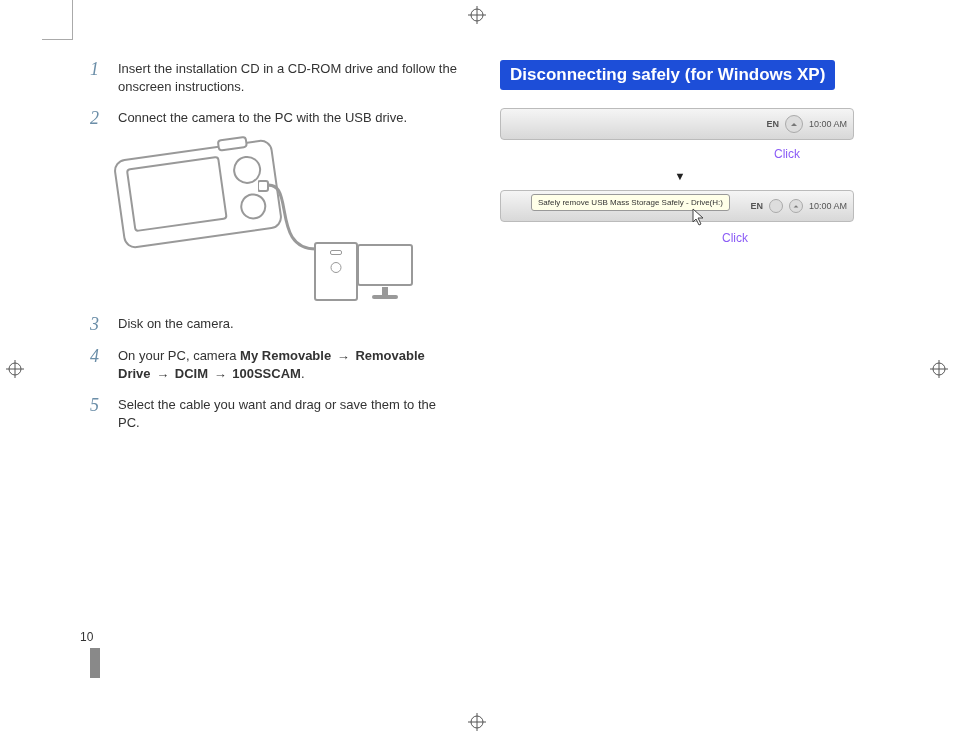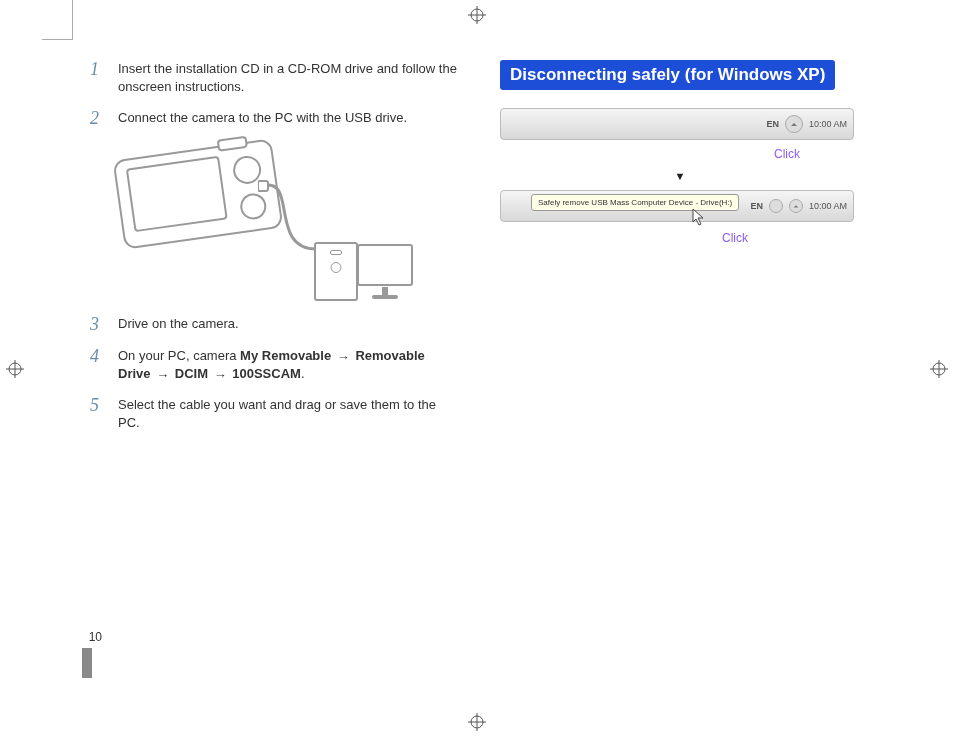--- a/index.html
+++ b/index.html
@@ -242,24 +242,24 @@
     color:#333;
     white-space:nowrap;
   }
   .cursor {
     position:absolute;
     width:16px; height:20px;
   }
   .tb2-wrap { position: relative; }
   .page-num-block {
     position:absolute;
-    left: 72px;
+    left: 80px;
     top: 630px;
     width: 30px;
-    text-align:right;
+    text-align:left;
   }
   .page-num {
     font-size: 12px;
     color:#333;
     margin-bottom:4px;
   }
   .page-tab {
     width: 10px;
     height: 30px;
     background:#898989;
@@ -331,21 +331,21 @@
         <div class="pc"></div>
         <div class="monitor">
           <div class="scr"></div>
           <div class="stand"></div>
           <div class="base"></div>
         </div>
       </div>
 
       <div class="step">
         <span class="step-num">3</span>
-        <span class="step-text">Drive on the camera.</span>
+        <span class="step-text">Disk on the camera.</span>
       </div>
 
       <div class="step">
         <span class="step-num">4</span>
         <span class="step-text">
           <span>On your PC, camera </span><b>My Removable</b>
           <span class="arrow-join">→</span>
           <b>Removable Drive</b>
           <span class="arrow-join">→</span>
           <b>DCIM</b>
@@ -374,21 +374,21 @@
         <span>10:00 AM</span>
       </div>
       <div style="text-align:right; padding-right:60px; margin-top:4px;">
         <span class="click-label">Click</span>
       </div>
 
       <div class="down-tri">▼</div>
 
       <div class="tb2-wrap">
         <div class="taskbar">
-          <div class="tooltip-balloon">Safely remove USB Mass Computer Device - Drive(H:)</div>
+          <div class="tooltip-balloon">Safely remove USB Mass Storage Safely - Drive(H:)</div>
           <span class="lang">EN</span>
           <span class="tray-icon small"></span>
           <span class="tray-icon small">
             <svg width="8" height="8" viewBox="0 0 10 10">
                 <path d="M2 7 L5 4 L8 7" fill="#777"></path>
               </svg>
           </span>
           <span>10:00 AM</span>
         </div>
         <div class="cursor" style="left:192px; top:18px;">

